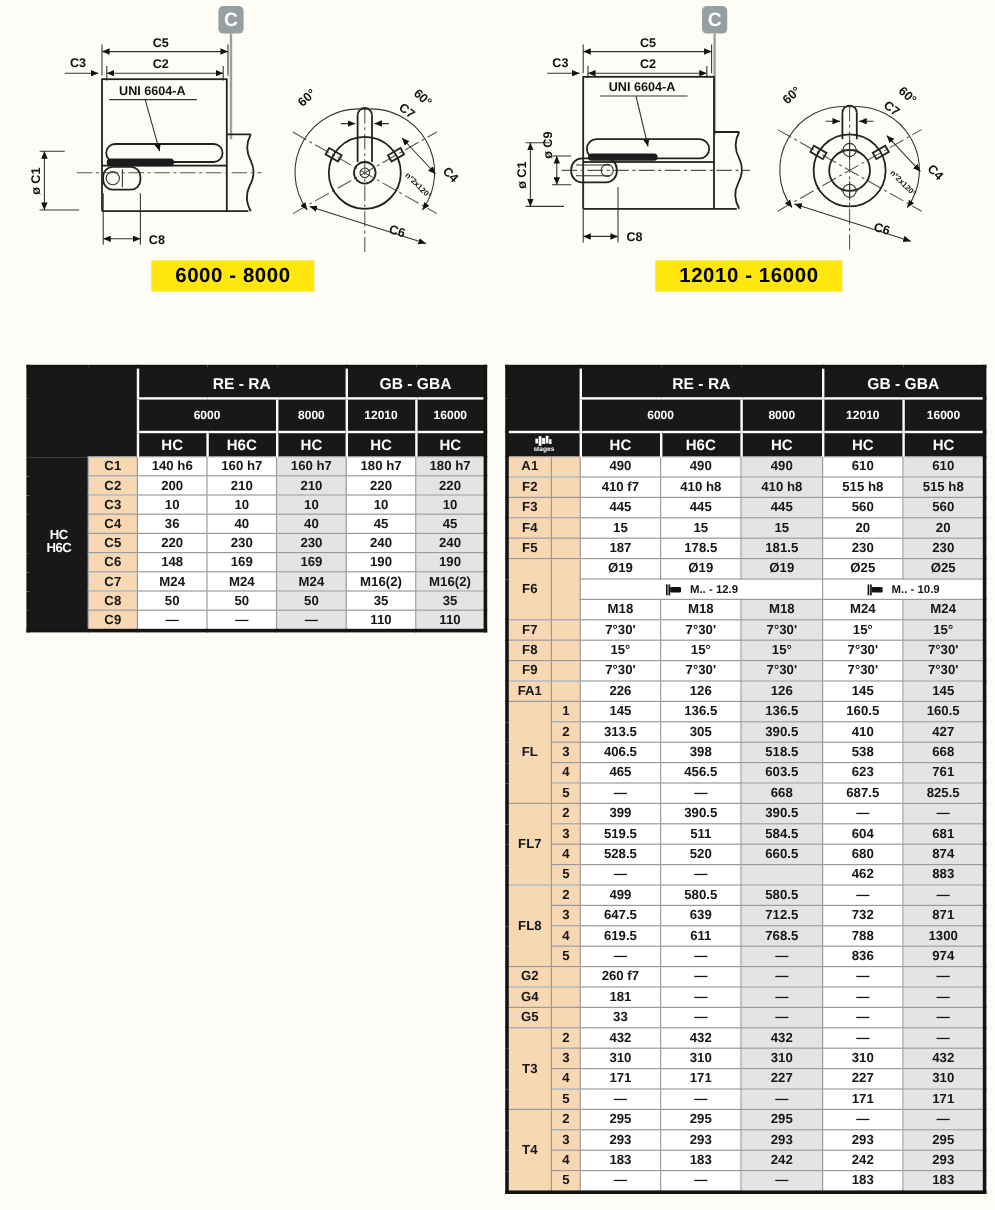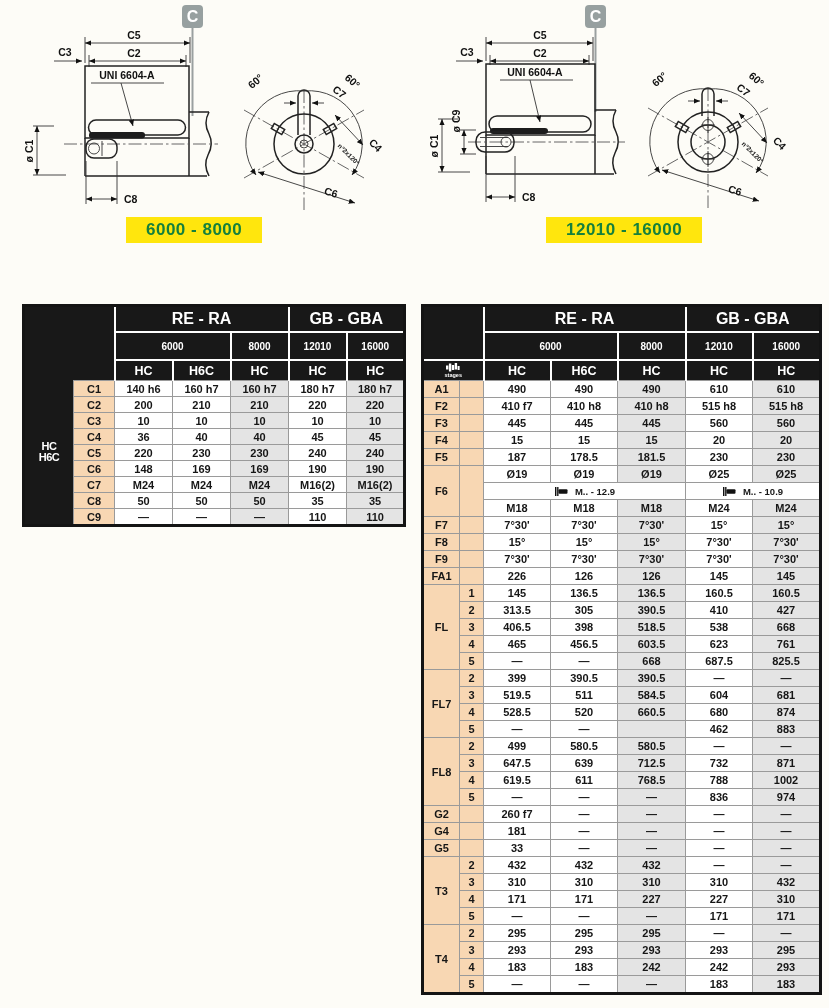--- a/index.html
+++ b/index.html
@@ -1,21 +1,21 @@
 <!DOCTYPE html>
 <html><head>
 <meta charset="utf-8">
 <style>
   html,body{margin:0;padding:0;}
   #page{position:relative;width:829px;height:1008px;background:#fdfcf7;overflow:hidden;
         font-family:"Liberation Sans",sans-serif;color:#161616;}
   .diagram{position:absolute;top:4px;}
   #diag-left{left:6px;}
   #diag-right{left:418px;}
-  .caption{position:absolute;background:#ffe60d;color:#15803d;font-weight:800;font-size:17px;
+  .caption{position:absolute;background:#ffe60d;color:#000000;font-weight:800;font-size:17px;
            padding:3px 20px;letter-spacing:.5px;white-space:nowrap;}
   #cap-left{left:126px;top:217px;}
   #cap-right{left:546px;top:217px;text-align:right;}
 
   
   .ln{fill:none;stroke:#222;stroke-width:1.5;}
   .thin{fill:none;stroke:#333;stroke-width:.9;}
   .cl{fill:none;stroke:#555;stroke-width:.9;stroke-dasharray:13 3 2.5 3;}
   .dim{font:700 10.5px "Liberation Sans",sans-serif;fill:#111;}
   .dimsm{font:700 6.5px "Liberation Sans",sans-serif;fill:#111;}
@@ -23,21 +23,21 @@
   .badgetxt{font:800 16px "Liberation Sans",sans-serif;fill:#fff;}
   .fillk{fill:#1c1c1c;stroke:none;}
 
   
   table.t{border-collapse:collapse;table-layout:fixed;position:absolute;
           border:3px solid #141414;background:#fff;}
   #left-table{left:22px;top:304px;width:384px;}
   #right-table{left:421px;top:304px;width:399px;}
   .t th{background:#181818;color:#fff;font-weight:700;padding:0;
         border-left:2px solid #fdfdfd;border-top:2px solid #fdfdfd;}
-  .t tr.hr1 th{border-top:none;height:24px;font-size:16px;}
+  .t tr.hr1 th{border-top:none;height:24px;font-size:13px;}
   .t tr.hr2 th{height:26px;font-size:10px;}
   .t tr.hr3 th{height:19px;font-size:12.5px;}
   .t th.corner{border:none;}
   .t th.stages{border-left:none;}
   .t td{border:1px solid #9a9a9a;text-align:center;font-weight:700;font-size:11px;
         color:#161616;height:16px;padding:0 1px;overflow:hidden;white-space:nowrap;}
   #left-table td{height:15px;font-size:11px;margin-top:48px;}
   td.param{background:#f8d7b3;}
   td.stage{background:#f8d7b3;}
   td.val{background:#fff;}
@@ -585,21 +585,21 @@
           <td class="val shade">712.5</td>
           <td class="val">732</td>
           <td class="val shade">871</td>
         </tr>
         <tr>
           <td class="stage">4</td>
           <td class="val">619.5</td>
           <td class="val">611</td>
           <td class="val shade">768.5</td>
           <td class="val">788</td>
-          <td class="val shade">1002</td>
+          <td class="val shade">1300</td>
         </tr>
         <tr>
           <td class="stage">5</td>
           <td class="val">—</td>
           <td class="val">—</td>
           <td class="val shade">—</td>
           <td class="val">836</td>
           <td class="val shade">974</td>
         </tr>
         <tr>

